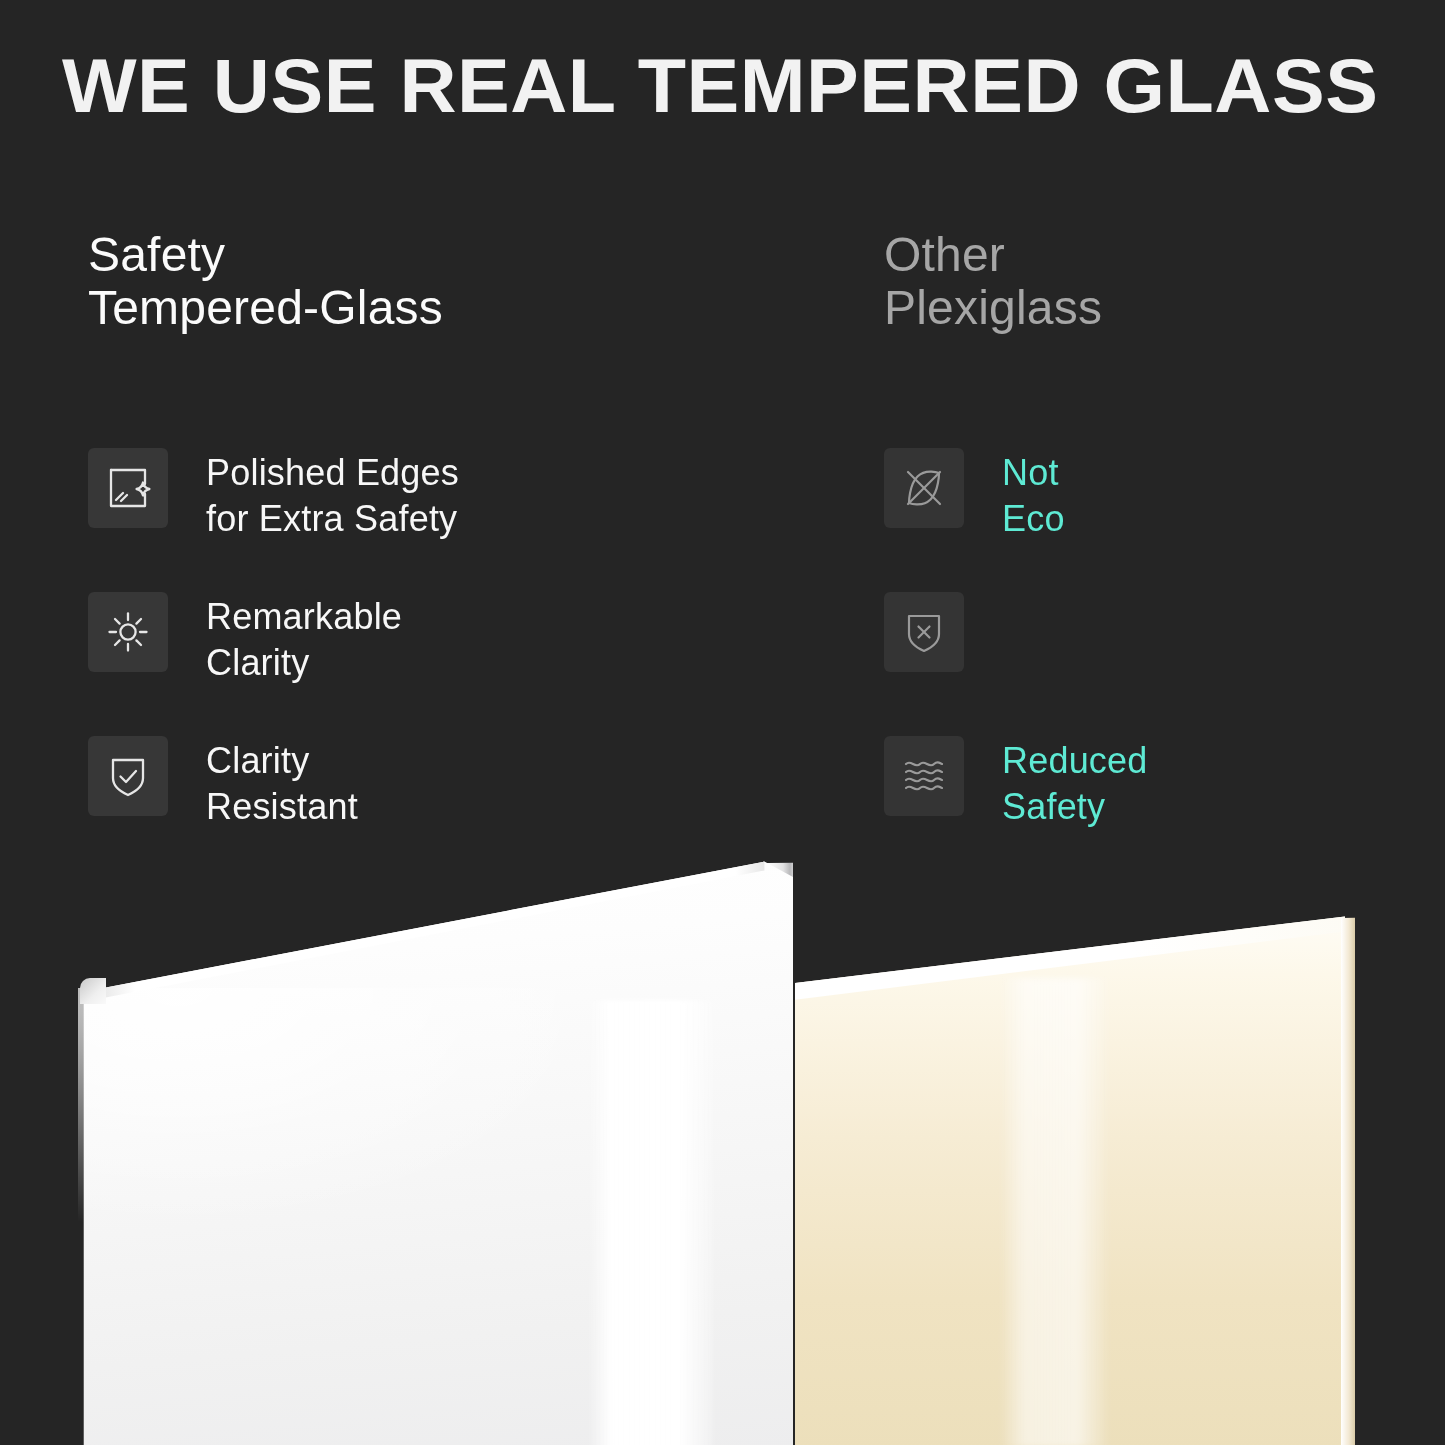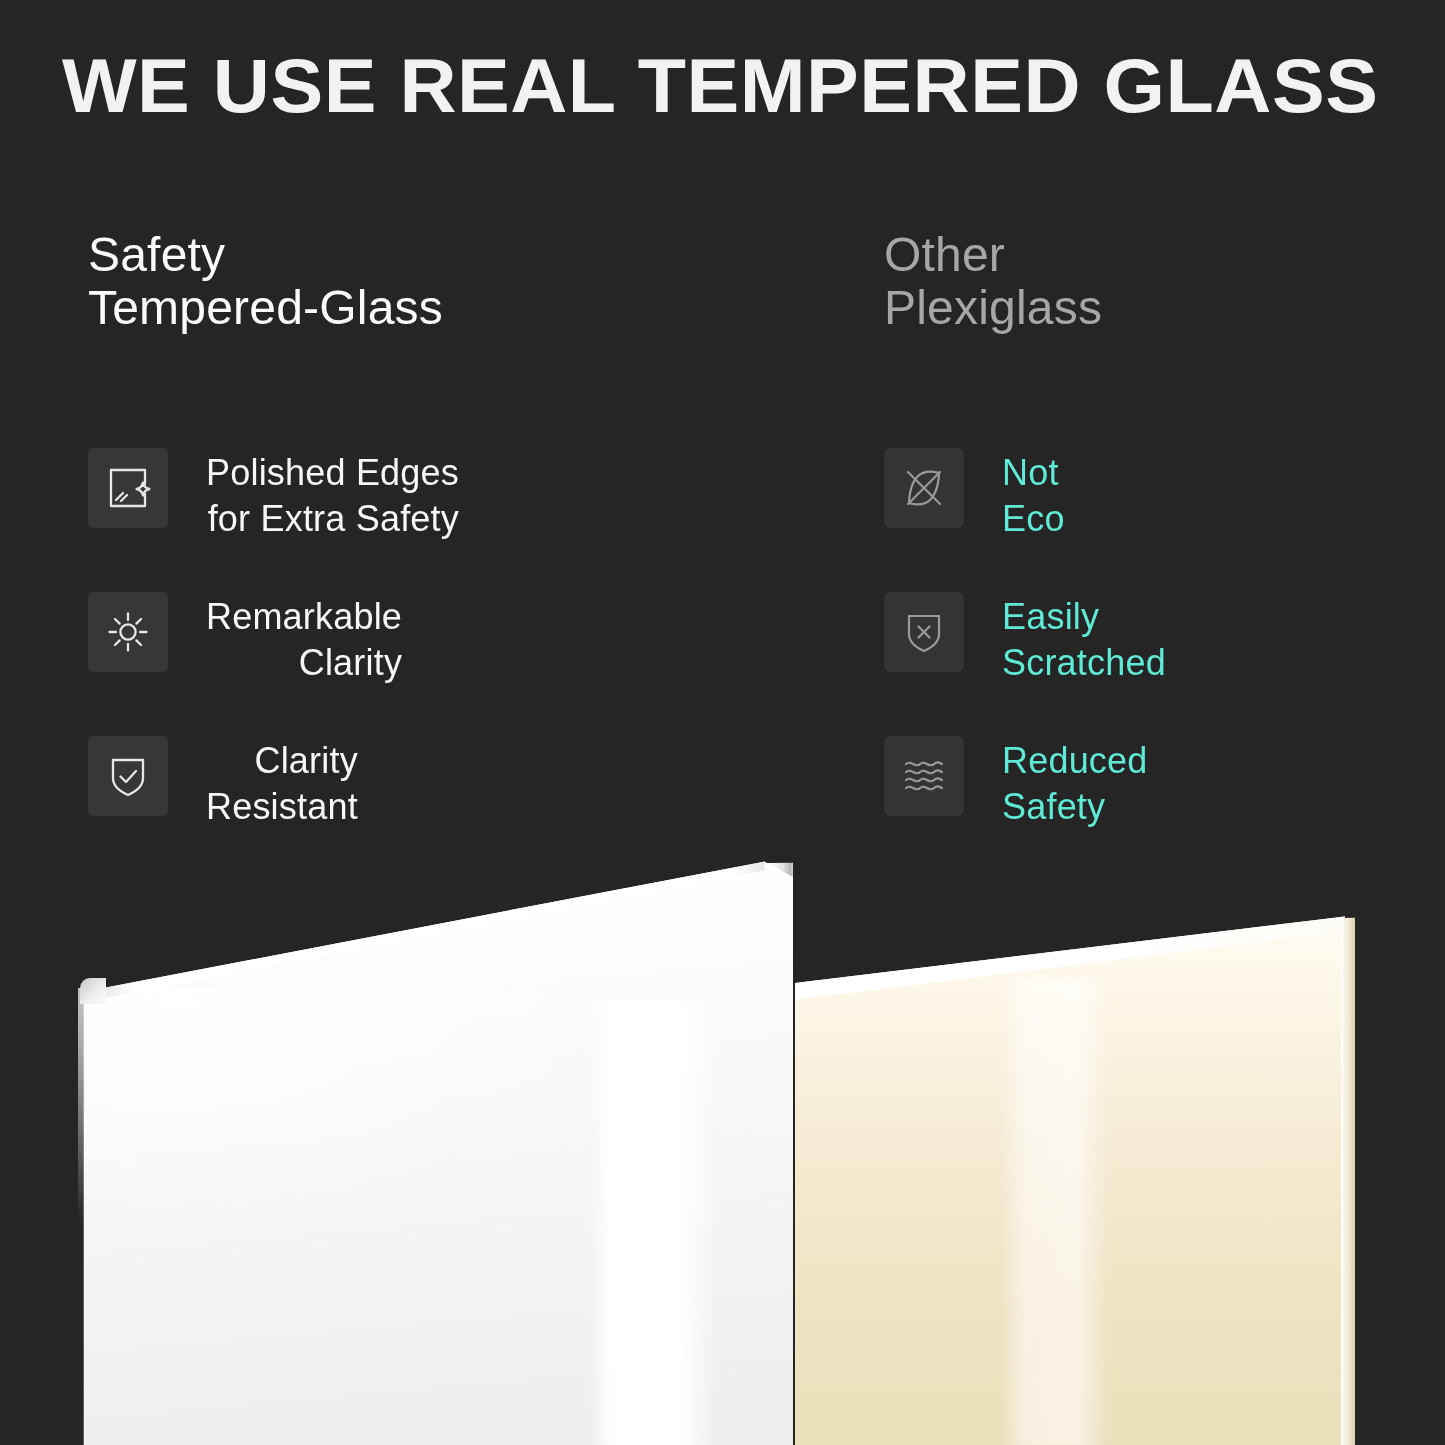--- a/index.html
+++ b/index.html
@@ -91,21 +91,21 @@
 
   .feature-label {
     margin-left: 38px;
     font-size: 36px;
     line-height: 46px;
     font-weight: 400;
     letter-spacing: 0.2px;
     white-space: pre-line;
     padding-top: 2px;
   }
-  .column.left  .feature-label { color: #f7f7f7; text-align: right; }
+  .column.left  .feature-label { color: #f7f7f7; }
   .column.right .feature-label { color: #5eead4; }
 
   
   .photo {
     position: absolute;
     left: 0;
     top: 848px;
     width: 1445px;
     height: 597px;
     overflow: hidden;
@@ -320,22 +320,20 @@
       </div>
 
       <div class="feature-row">
         <div class="icon-tile">
           <svg width="46" height="46" viewBox="0 0 46 46" fill="none" stroke="#9a9a9a" stroke-width="2.2" stroke-linecap="round" stroke-linejoin="round">
             <path d="M8 7 H38 V25 C38 33 31 38.5 23 42 C15 38.5 8 33 8 25 Z"></path>
             <path d="M17.5 17.5 L28.5 28.5"></path>
             <path d="M28.5 17.5 L17.5 28.5"></path>
           </svg>
         </div>
-        <div class="feature-label">Easily
-Scratched</div>
       </div>
 
       <div class="feature-row">
         <div class="icon-tile">
           <svg width="46" height="46" viewBox="0 0 46 46" fill="none" stroke="#9a9a9a" stroke-width="2.2" stroke-linecap="round">
             <path d="M5 11 C10 6 14 16 19 11 C24 6 28 16 33 11 C37 7.5 39 10.5 41 11"></path>
             <path d="M5 19 C10 14 14 24 19 19 C24 14 28 24 33 19 C37 15.5 39 18.5 41 19"></path>
             <path d="M5 27 C10 22 14 32 19 27 C24 22 28 32 33 27 C37 23.5 39 26.5 41 27"></path>
             <path d="M5 35 C10 30 14 40 19 35 C24 30 28 40 33 35 C37 31.5 39 34.5 41 35"></path>
           </svg>

